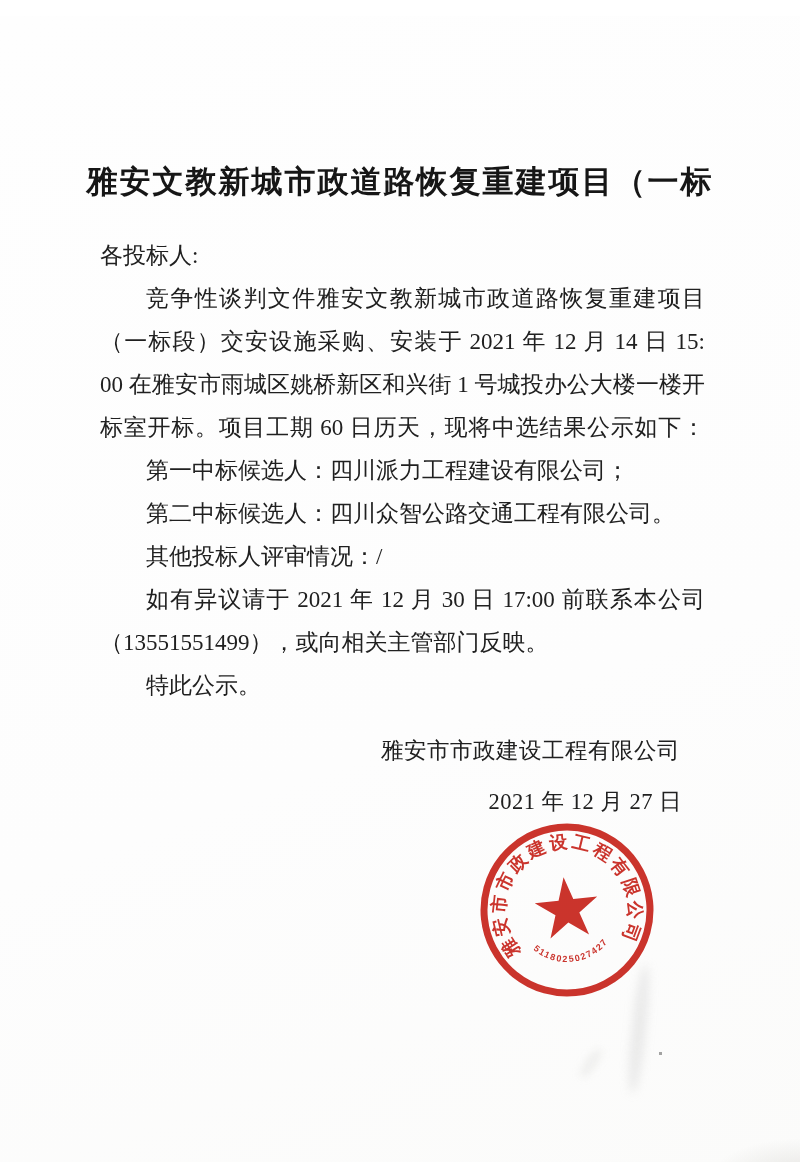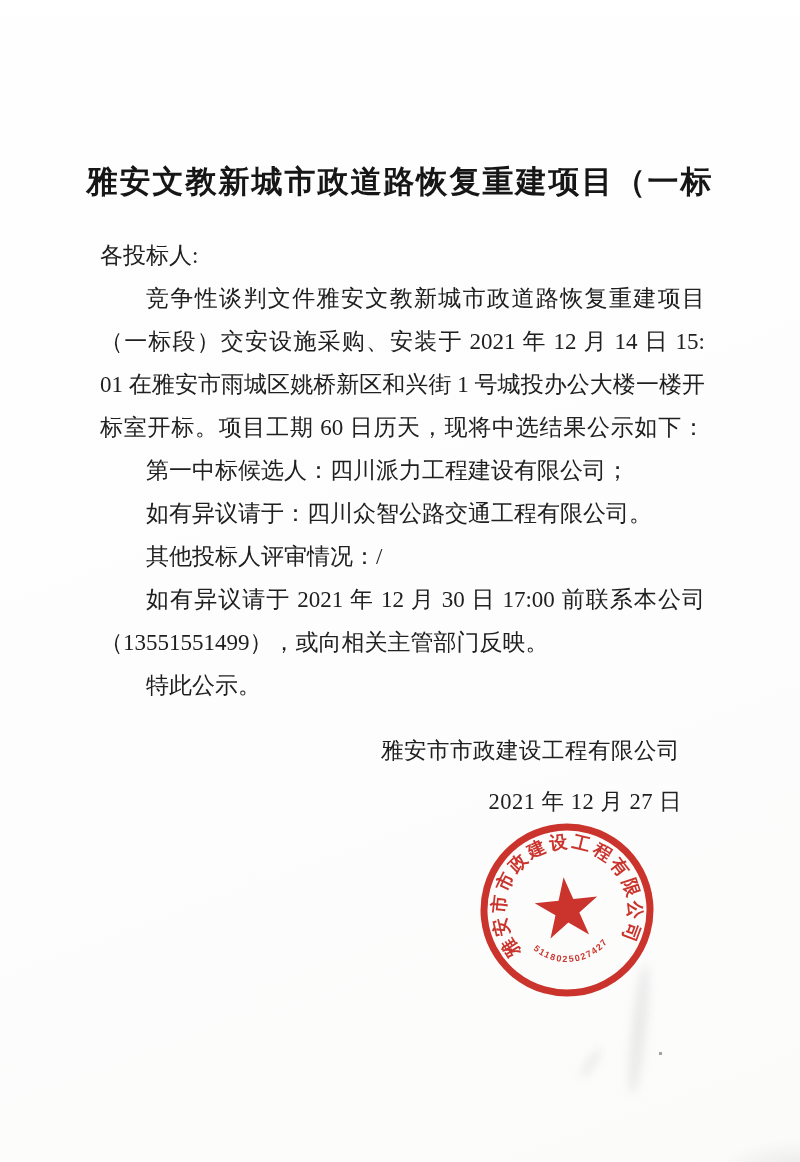--- a/index.html
+++ b/index.html
@@ -116,24 +116,24 @@
 <div class="page">
 
   <div class="title-block">
     <div>雅安文教新城市政道路恢复重建项目（一标</div>
   </div>
 
   <div class="body-block">
     <div class="bline">各投标人:</div>
     <div class="bline ind jf">竞争性谈判文件雅安文教新城市政道路恢复重建项目</div>
     <div class="bline jf">（一标段）交安设施采购、安装于 2021 年 12 月 14 日 15:</div>
-    <div class="bline jf">01 在雅安市雨城区姚桥新区和兴街 1 号城投办公大楼一楼开</div>
+    <div class="bline jf">00 在雅安市雨城区姚桥新区和兴街 1 号城投办公大楼一楼开</div>
     <div class="bline jf">标室开标。项目工期 60 日历天，现将中选结果公示如下：</div>
     <div class="bline ind">第一中标候选人：四川派力工程建设有限公司；</div>
-    <div class="bline ind">如有异议请于：四川众智公路交通工程有限公司。</div>
+    <div class="bline ind">第二中标候选人：四川众智公路交通工程有限公司。</div>
     <div class="bline ind">其他投标人评审情况：/</div>
     <div class="bline ind jf">如有异议请于 2021 年 12 月 30 日 17:00 前联系本公司</div>
     <div class="bline">（13551551499），或向相关主管部门反映。</div>
     <div class="bline ind">特此公示。</div>
   </div>
 
   <div class="sign-company">雅安市市政建设工程有限公司</div>
   <div class="sign-date">2021 年 12 月 27 日</div>
 
   <div class="seal">

